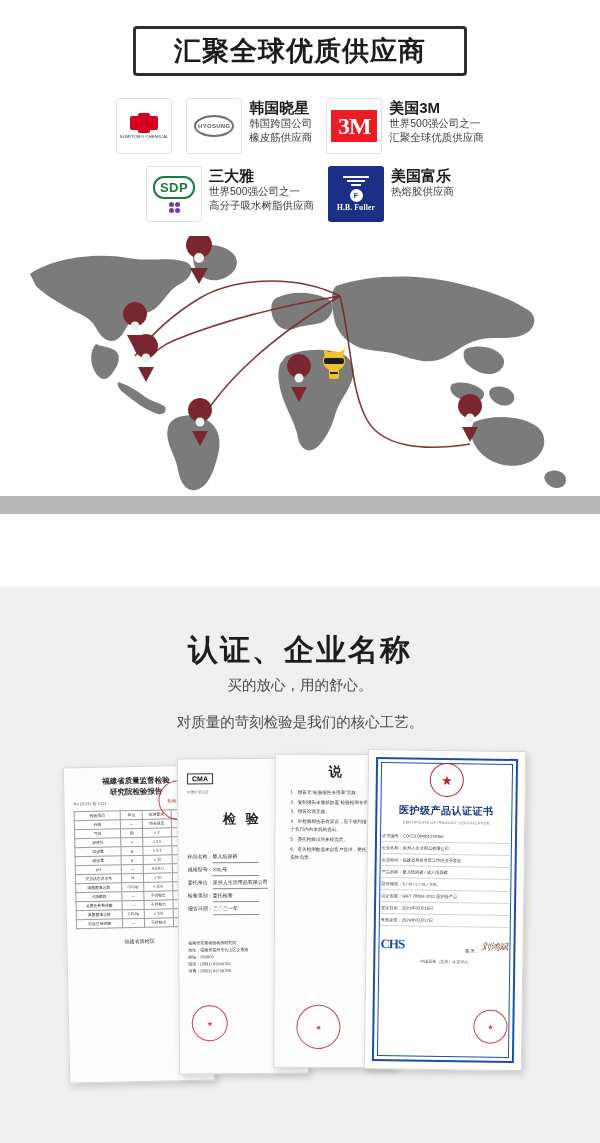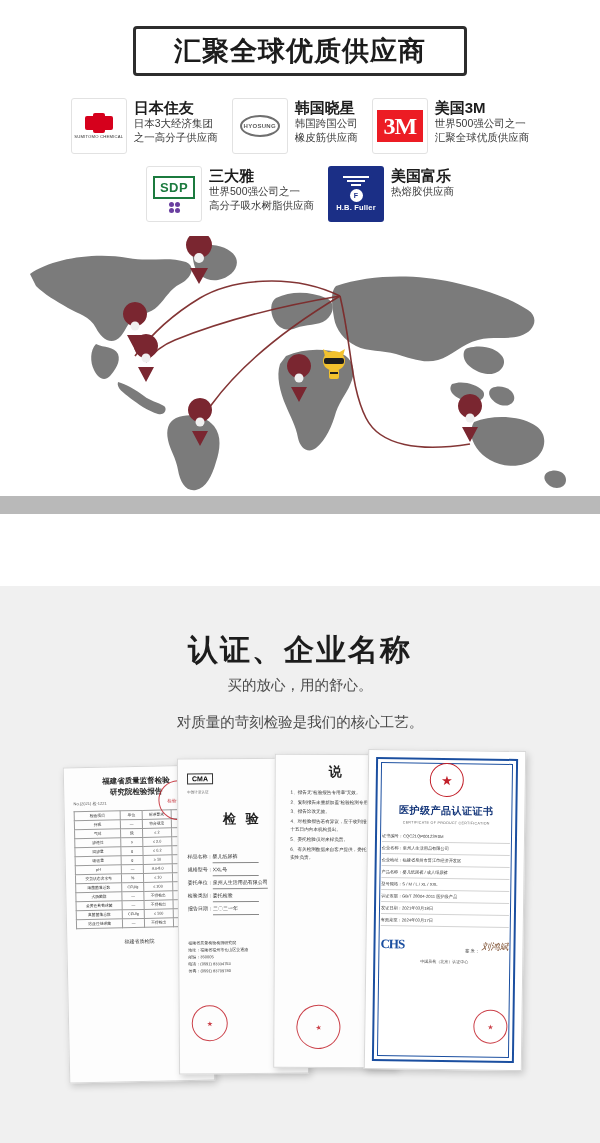--- a/index.html
+++ b/index.html
@@ -98,38 +98,38 @@
 
   .logo-3m { background: #ffffff; border: 1px solid #e2e2e2; }
   .m3 {
     width: 46px; height: 32px; background: #ec1c24; color: #ffffff;
     font-size: 24px; font-weight: bold; display: flex; align-items: center; justify-content: center;
     letter-spacing: -1px; font-family: "Liberation Serif", serif;
   }
 
   .logo-sdp { background: #ffffff; border: 1px solid #e2e2e2; flex-direction: column; }
   .sdp-box {
-    border: 2px solid #1b7a3e; border-radius: 0; padding: 2px 5px;
+    border: 2px solid #1b7a3e; border-radius: 11px; padding: 2px 5px;
     color: #1b7a3e; font-size: 13px; font-weight: bold; letter-spacing: .5px;
     display: flex; align-items: center; gap: 2px;
   }
   .sdp-dots { display: grid; grid-template-columns: repeat(2, 5px); gap: 1px; margin-top: 3px; }
   .sdp-dots i { width: 5px; height: 5px; border-radius: 50%; background: #6a3fa0; display: block; }
 
   .logo-fuller { background: #1b2f86; flex-direction: column; color: #fff; }
   .hb-lines { width: 26px; }
   .hb-lines i { display: block; height: 2px; background: #fff; margin-bottom: 2px; }
   .hb-lines i:nth-child(2) { width: 18px; margin-left: 4px; }
   .hb-lines i:nth-child(3) { width: 10px; margin-left: 8px; }
   .hb-circle {
     width: 13px; height: 13px; border-radius: 50%; background: #fff; color: #1b2f86;
     font-size: 7px; font-weight: bold; display: flex; align-items: center; justify-content: center;
     margin: 1px 0;
   }
-  .hb-name { font-size: 7.5px; font-weight: bold; letter-spacing: .2px; }
+  .hb-name { font-size: 7.5px; font-weight: bold; letter-spacing: .2px; font-family: Liberation Serif, serif; }
 
   
   .map-wrap {
     position: relative;
     width: 600px;
     height: 260px;
     margin-top: 14px;
   }
   .map-wrap svg { position: absolute; left: 0; top: 0; }
 
@@ -248,25 +248,20 @@
     <div class="brand-row row1">
 
       <div class="brand">
         <div class="brand-logo logo-sumitomo">
           <div class="sumi-mark">
             <div class="sumi-a"></div>
               <div class="sumi-b"></div>
               <div class="sumi-c"></div>
           </div>
           <div class="sumi-cap">SUMITOMO CHEMICAL</div>
-        </div>
-        <div class="brand-text">
-          <div class="brand-name">日本住友</div>
-          <div class="brand-desc">日本3大经济集团</div>
-          <div class="brand-desc">之一高分子供应商</div>
         </div>
       </div>
 
       <div class="brand">
         <div class="brand-logo logo-hyosung">
           <div class="hy-oval">
               <span>HYOSUNG</span>
             </div>
         </div>
         <div class="brand-text">

